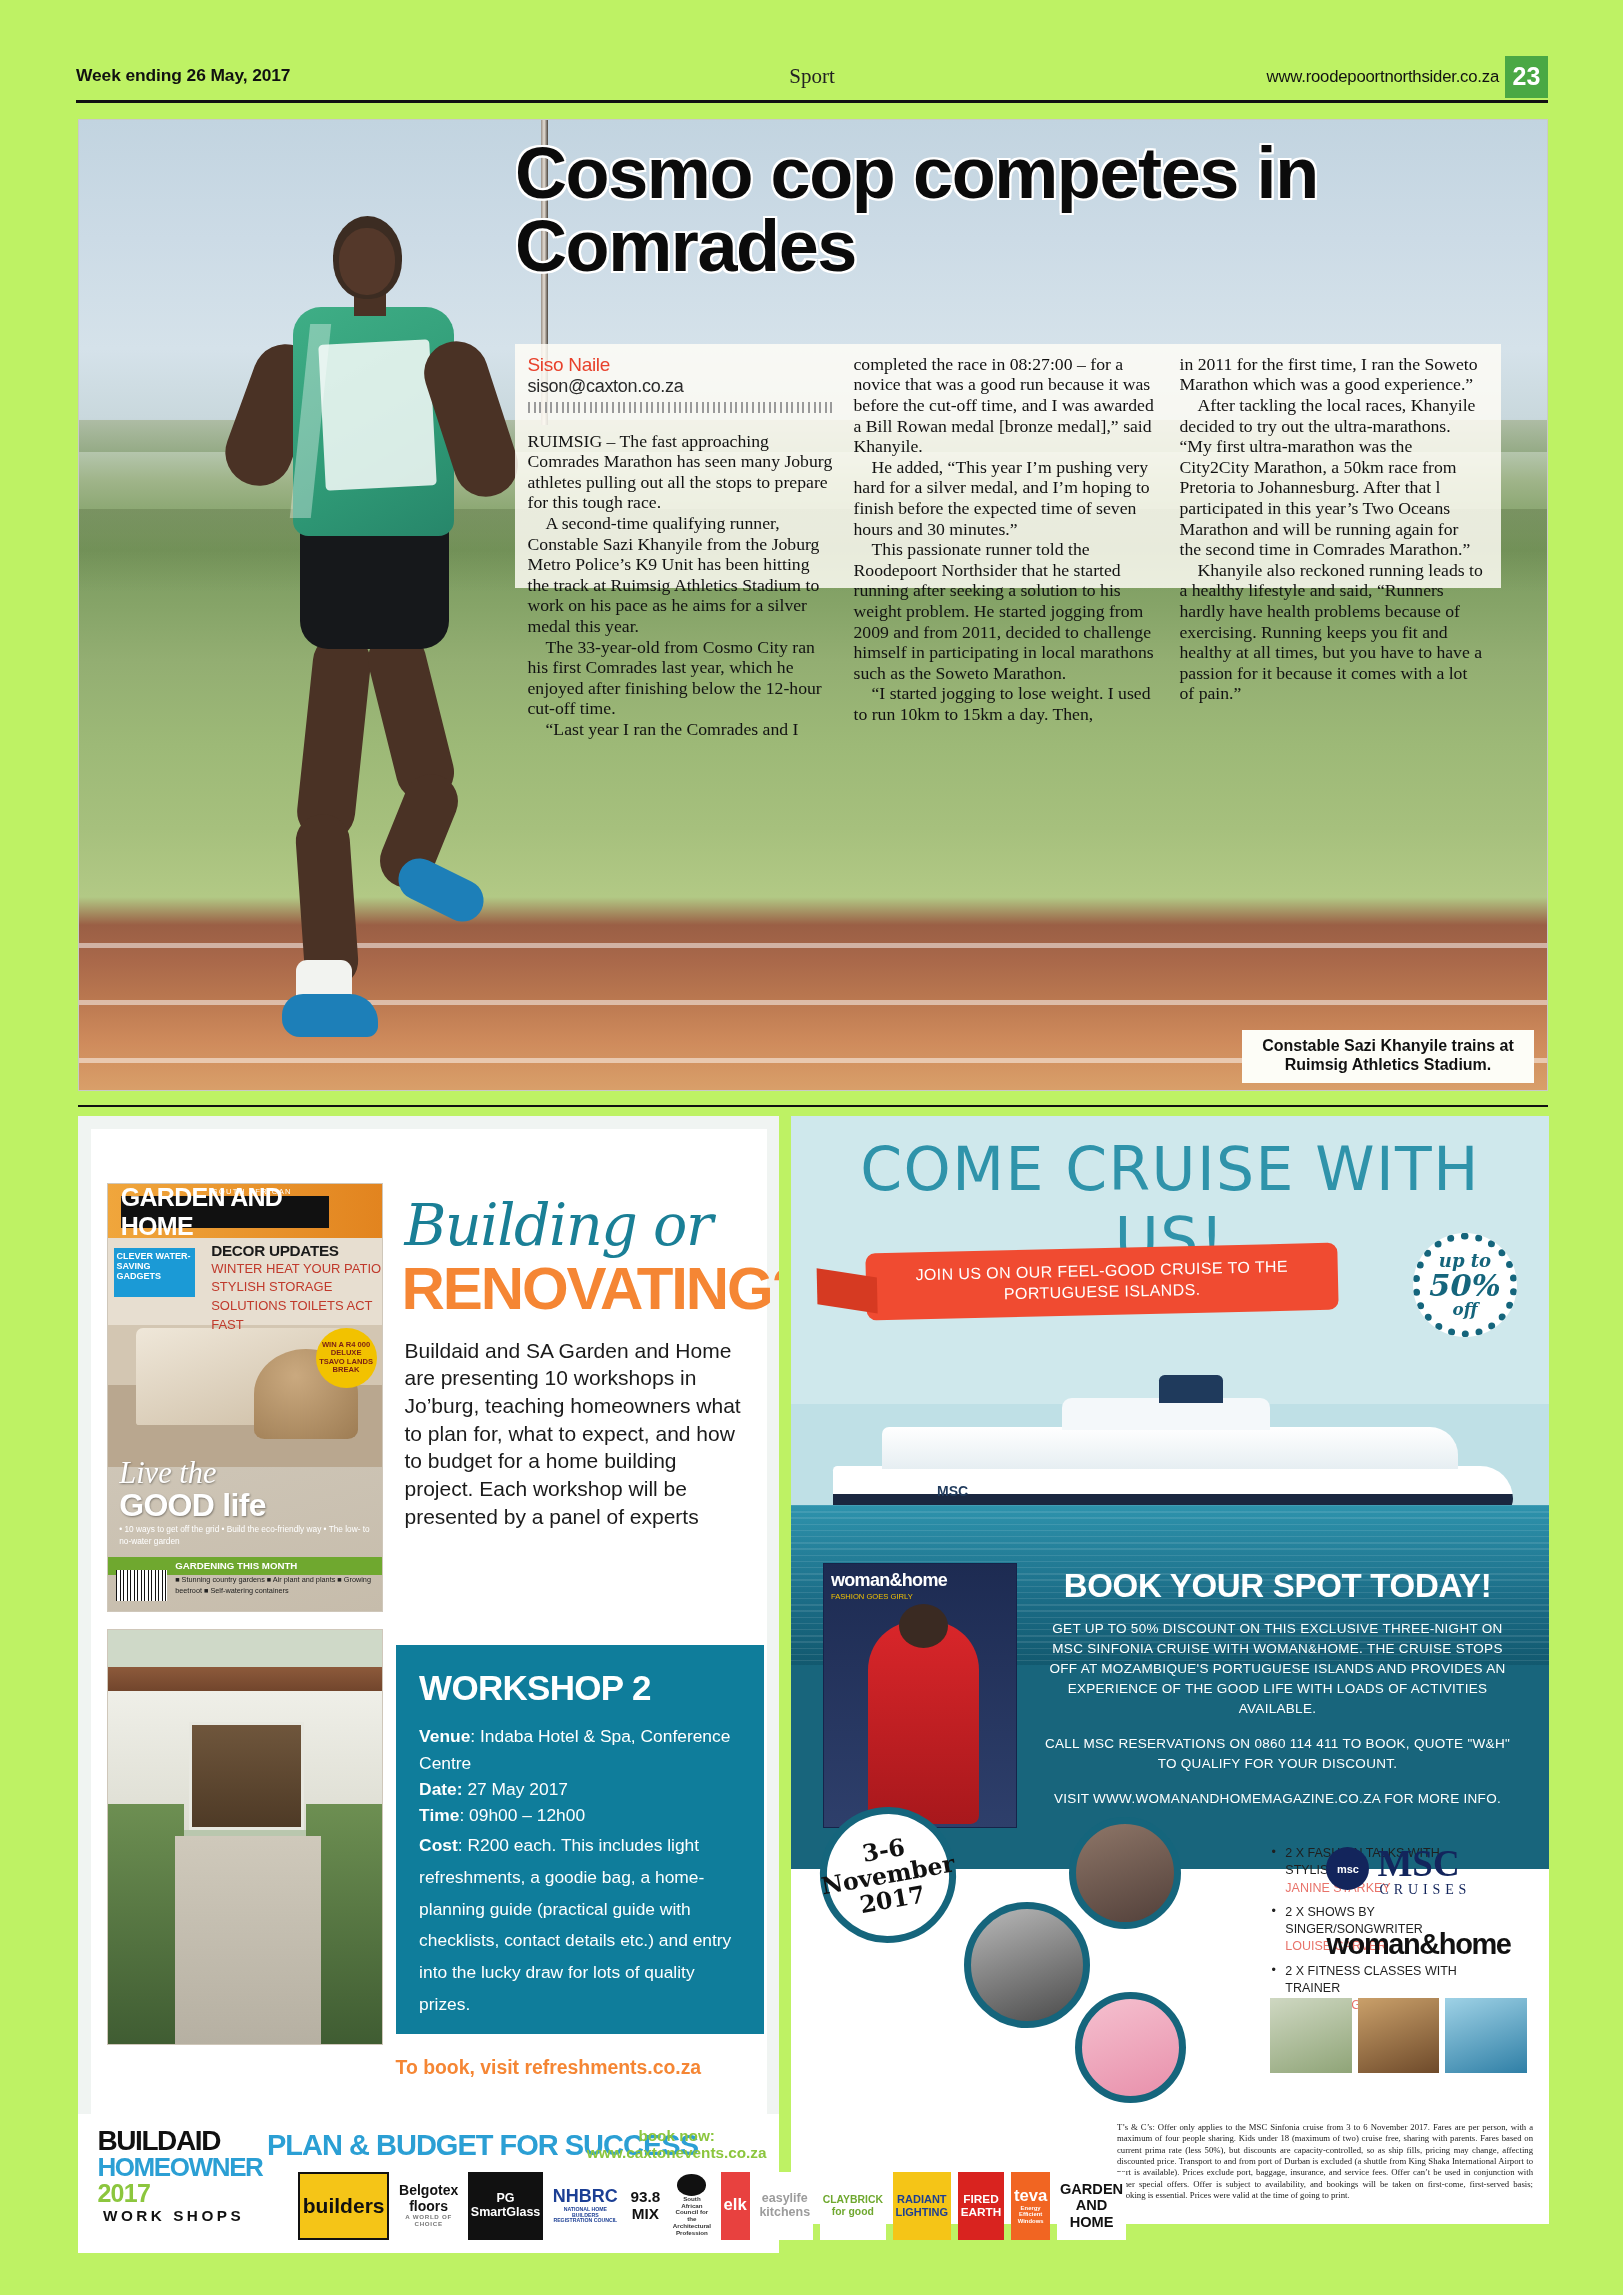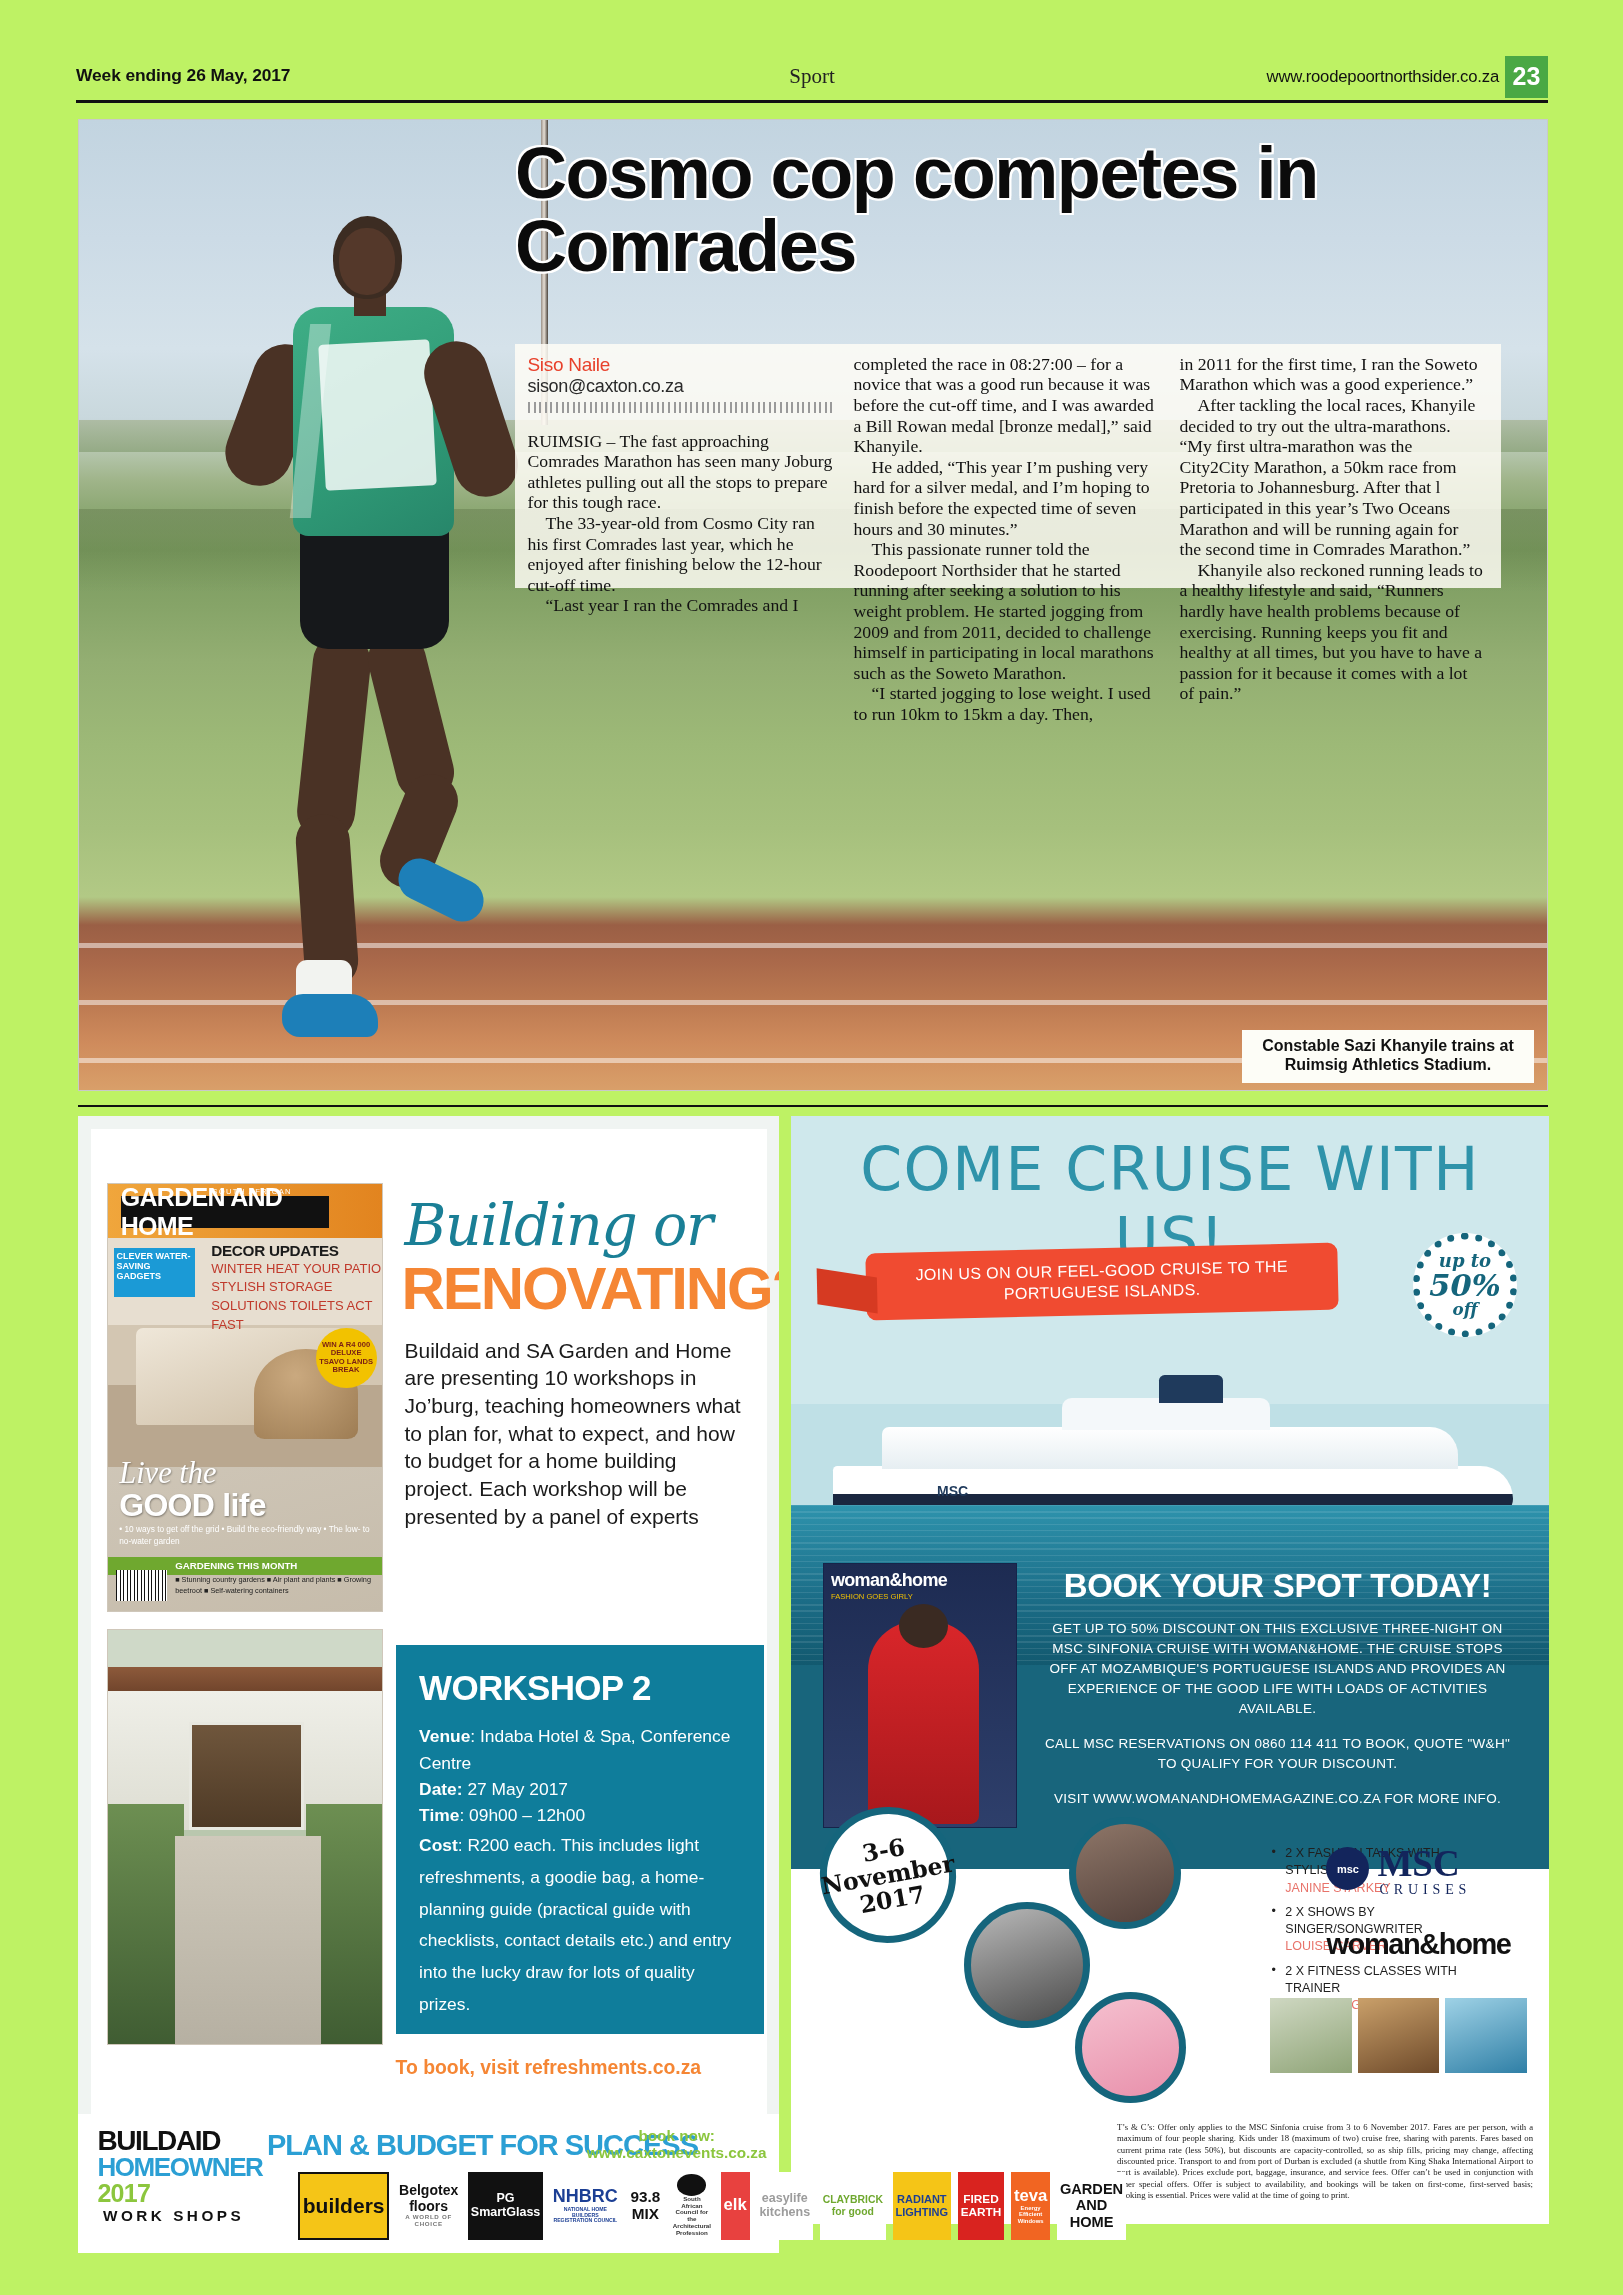--- a/index.html
+++ b/index.html
@@ -474,20 +474,21 @@
     <div class="headline">Cosmo cop competes in Comrades</div>
 
     <div class="textpanel">
 
       <div class="col c1">
         <div class="byline-name">Siso Naile</div>
         <div class="byline-mail">sison@caxton.co.za</div>
         <div class="byline-rule"></div>
         <div class="body-text">
           <p>RUIMSIG – The fast approaching Comrades Marathon has seen many Joburg athletes pulling out all the stops to prepare for this tough race.</p>
+          <p>A second-time qualifying runner, Constable Sazi Khanyile from the Joburg Metro Police’s K9 Unit has been hitting the track at Ruimsig Athletics Stadium to work on his pace as he aims for a silver medal this year.</p>
           <p>The 33-year-old from Cosmo City ran his first Comrades last year, which he enjoyed after finishing below the 12-hour cut-off time.</p>
           <p>“Last year I ran the Comrades and I</p>
         </div>
       </div>
 
       <div class="col c2">
         <div class="body-text">
           <p>completed the race in 08:27:00 – for a novice that was a good run because it was before the cut-off time, and I was awarded a Bill Rowan medal [bronze medal],” said Khanyile.</p>
           <p>He added, “This year I’m pushing very hard for a silver medal, and I’m hoping to finish before the expected time of seven hours and 30 minutes.”</p>
           <p>This passionate runner told the Roodepoort Northsider that he started running after seeking a solution to his weight problem. He started jogging from 2009 and from 2011, decided to challenge himself in participating in local marathons such as the Soweto Marathon.</p>

